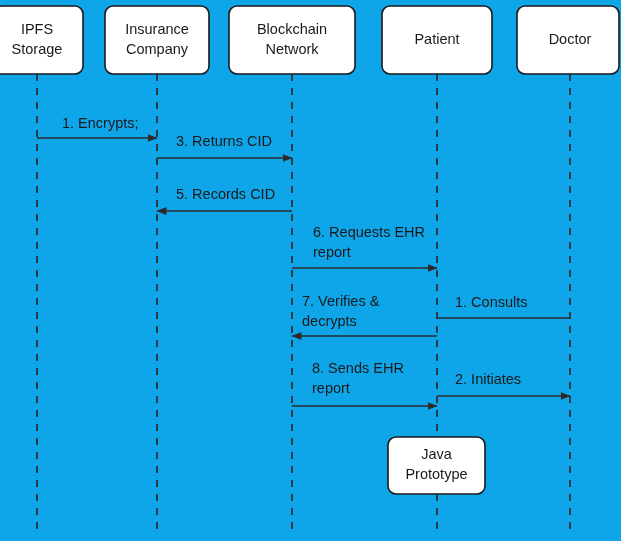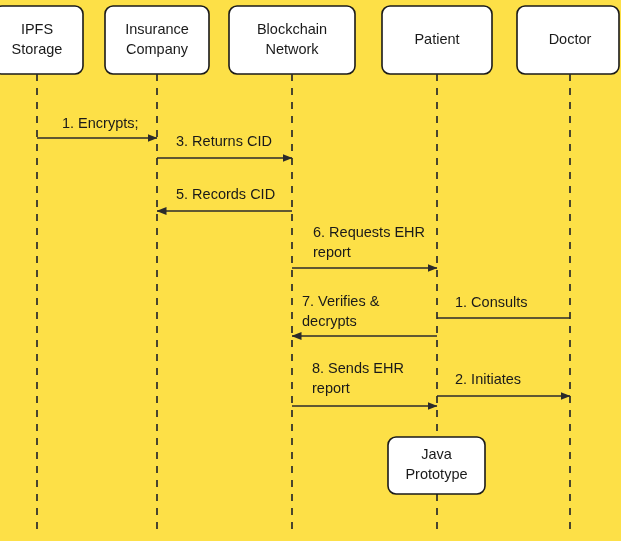--- a/index.html
+++ b/index.html
@@ -8,21 +8,21 @@
     background: #ffffff;
   }
   body {
     font-family: "Liberation Sans", sans-serif;
     color: #1a1a1a;
   }
   #diagram-root {
     position: relative;
     width: 621px;
     height: 541px;
-    background: #fde047;
+    background: #0ea5e9;
     overflow: hidden;
   }
   svg.diagram-canvas {
     position: absolute;
     top: 0;
     left: 0;
     width: 621px;
     height: 541px;
   }
   .lifeline-box {

